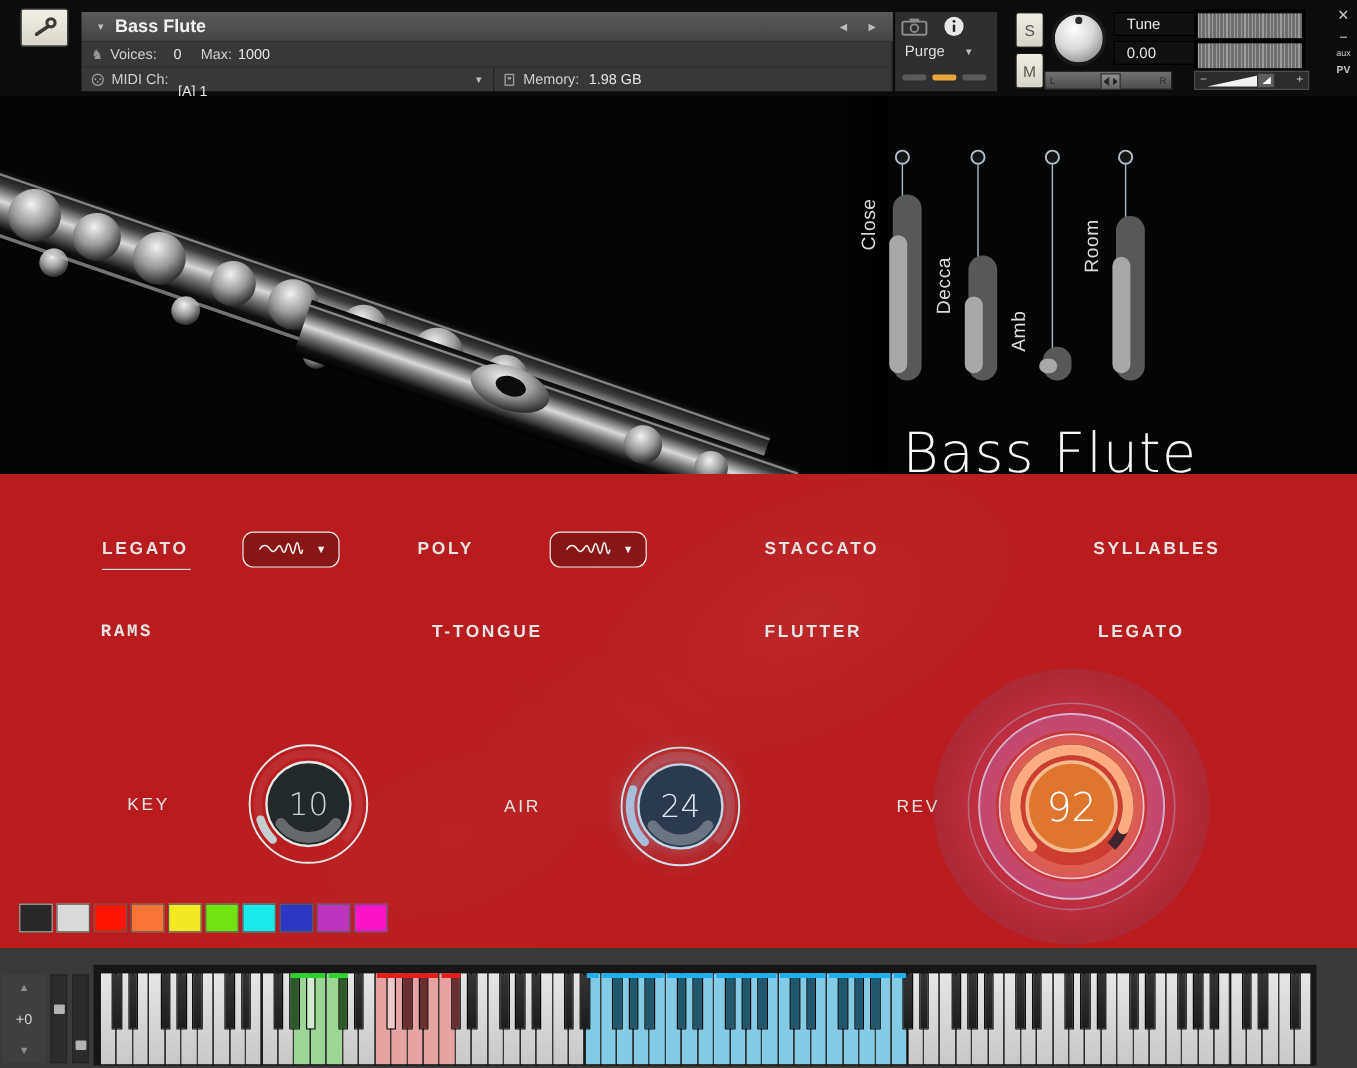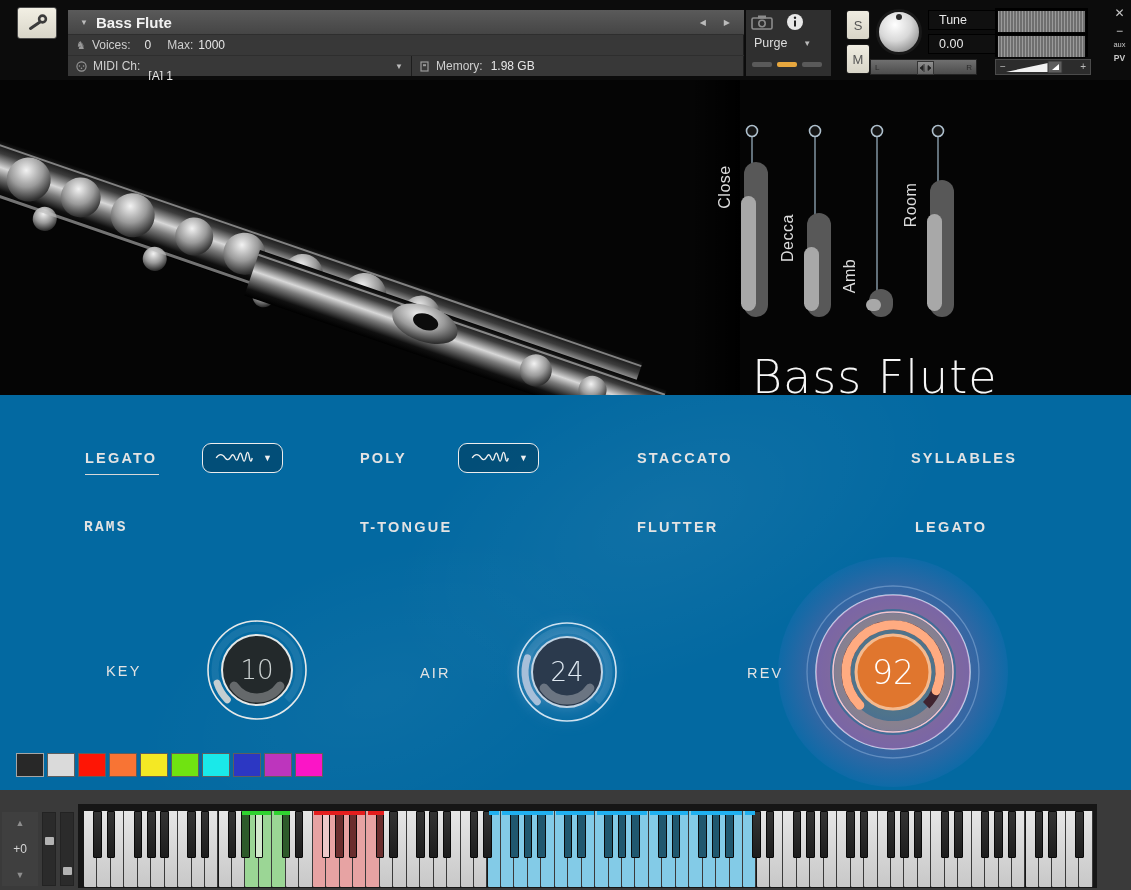--- a/index.html
+++ b/index.html
@@ -28,21 +28,21 @@
   .meterbar{height:21px;border:1px solid #050505;
       background:repeating-linear-gradient(90deg,#9b9b9b 0 1px,#6f6f6f 1px 3px);}
   .edge-item{left:1108px;width:23px;text-align:center;color:#c8c8c8;}
   
   .stage{left:0;top:80px;width:1131px;height:315px;background:#050505;overflow:hidden;}
   .mic-label{position:absolute;color:#dcdcdc;font-size:16px;letter-spacing:.5px;
       transform:translate(-50%,-50%) rotate(-90deg);white-space:nowrap;}
   .big-title{left:752px;top:350px;font-family:"DejaVu Sans",sans-serif;font-weight:200;
       font-size:46px;color:#f7f7f7;letter-spacing:1px;}
   
-  .panel{left:0;top:395px;width:1131px;height:395px;background:#0369a1;overflow:hidden;}
+  .panel{left:0;top:395px;width:1131px;height:395px;background:#b91c1c;overflow:hidden;}
   .smoke{position:absolute;pointer-events:none;}
   .art{position:absolute;color:#e3e3e3;font-size:14.5px;letter-spacing:2.2px;font-weight:600;cursor:default;}
   .art.sel:after{content:"";position:absolute;left:0;right:-2px;bottom:-9px;height:1.5px;background:#d8d8d8;}
   .wave-btn{position:absolute;width:81px;height:30px;border:1.6px solid #ededed;border-radius:9px;
       background:rgba(0,0,0,.25);display:flex;align-items:center;justify-content:center;gap:4px;box-sizing:border-box;}
   .knob-label{position:absolute;color:#e3e3e3;font-size:14.5px;letter-spacing:2.2px;font-weight:400;}
   .swatch{position:absolute;top:358px;width:28px;height:24px;border:1px solid #5e5e5e;box-sizing:border-box;}
   
   .bottom{left:0;top:790px;width:1131px;height:100px;background:#3a3a3a;}
   .transpose{left:2px;top:22px;width:36px;height:74px;background:#3f3f3f;display:flex;flex-direction:column;
@@ -290,21 +290,21 @@
     <div class="smoke" style="left:120px;top:160px;width:520px;height:280px;transform:rotate(-20deg);
          background:radial-gradient(ellipse at center,rgba(255,255,255,0.035),transparent 70%);"></div>
 
     <div class="art sel" style="left:85px;top:55px;">LEGATO</div>
     <div class="wave-btn" style="left:202px;top:48px;">
       <svg width="46" height="18" viewBox="0 0 48 20">
         <path d="M2,10 C5,5 9,5 12,10 C14,12.5 16,12.5 18,9 C19.5,6 21,5 22.5,9 C24,13.5 25.5,14 27,8 C28.2,3.5 29.5,3 31,9 C32.5,15 33.8,15.5 35.2,7.5 C36.3,2.5 37.6,2 38.8,9 C39.8,14.5 41,15 42,10" fill="none" stroke="#efefef" stroke-width="1.5"></path>
         </svg>
       <span style="font-size:9px;color:#efefef;">▼</span>
     </div>
-    <div class="art" style="left:360px;top:55px;">POLY</div>
+    <div class="art" style="left:348px;top:55px;">POLY</div>
     <div class="wave-btn" style="left:458px;top:48px;">
       <svg width="46" height="18" viewBox="0 0 48 20">
         <path d="M2,10 C5,5 9,5 12,10 C14,12.5 16,12.5 18,9 C19.5,6 21,5 22.5,9 C24,13.5 25.5,14 27,8 C28.2,3.5 29.5,3 31,9 C32.5,15 33.8,15.5 35.2,7.5 C36.3,2.5 37.6,2 38.8,9 C39.8,14.5 41,15 42,10" fill="none" stroke="#efefef" stroke-width="1.5"></path>
         </svg>
       <span style="font-size:9px;color:#efefef;">▼</span>
     </div>
     <div class="art" style="left:637px;top:55px;">STACCATO</div>
     <div class="art" style="left:911px;top:55px;">SYLLABLES</div>
 
     <div class="art" style="left:84px;top:124px;font-family:Liberation Mono, monospace;">RAMS</div>

